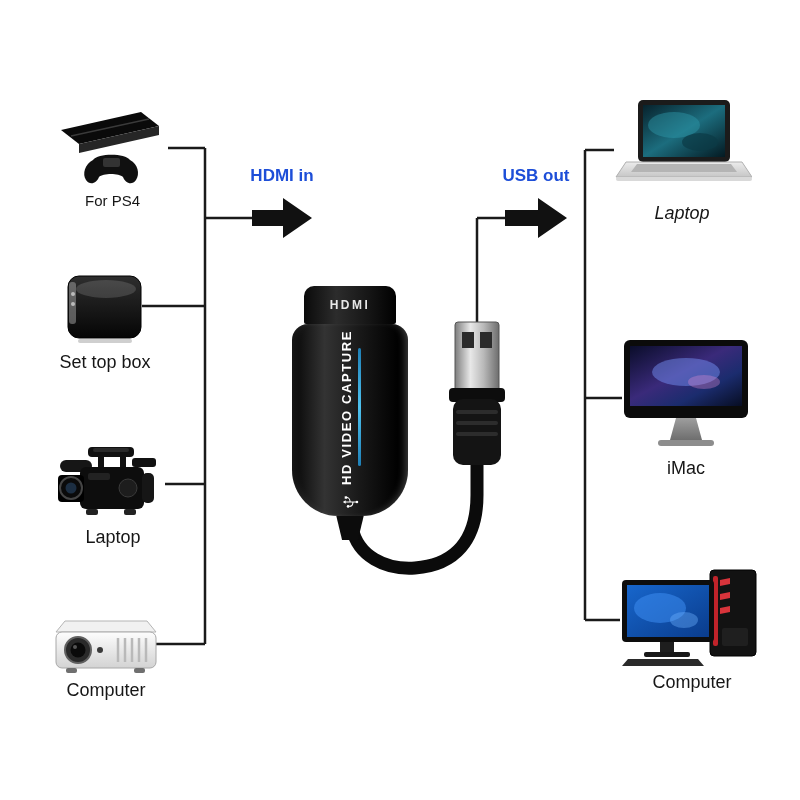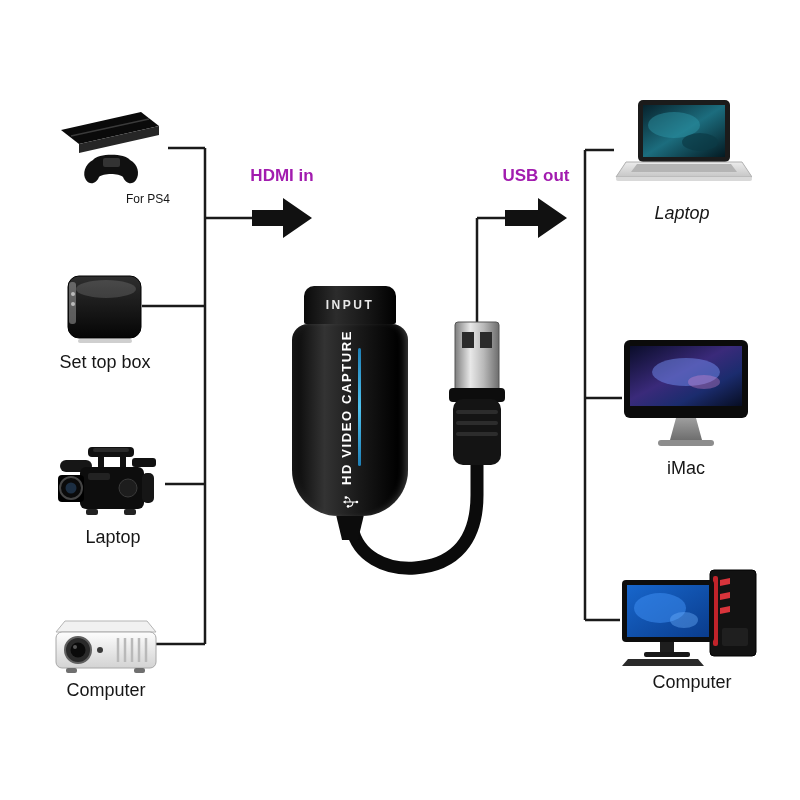--- a/index.html
+++ b/index.html
@@ -1,21 +1,21 @@
 <!DOCTYPE html>
 <html><head>
 <meta charset="utf-8">
 <style>
   html,body{margin:0;padding:0;background:#fff;}
   #stage{position:relative;width:800px;height:800px;background:#ffffff;overflow:hidden;
          font-family:"Liberation Sans",sans-serif;color:#111;}
   .abs{position:absolute;}
   .dev-label{position:absolute;text-align:center;font-size:18px;font-weight:500;color:#161616;}
-  .arrow-label{position:absolute;text-align:center;font-size:17px;font-weight:700;color:#a21caf;}
-  .small-label{font-size:12px;text-align:right;}
+  .arrow-label{position:absolute;text-align:center;font-size:17px;font-weight:700;color:#1d4ed8;}
+  .small-label{font-size:15px;}
   
   #dongle{position:absolute;left:292px;top:286px;width:116px;height:256px;}
   #dongle-cap{width:92px;height:38px;margin:0 auto;background:linear-gradient(90deg,#0a0a0a,#2c2c2c 35%,#161616 70%,#000);
               border-radius:10px 10px 2px 2px;text-align:center;line-height:38px;
               color:#e8e8e8;font-size:12px;font-weight:700;letter-spacing:2.5px;}
   #dongle-body{position:relative;width:116px;height:192px;
               background:linear-gradient(90deg,#050505,#333 28%,#191919 58%,#000 92%);
               border-radius:16px 16px 46px 46px;
               box-shadow:inset -7px 0 9px -5px rgba(255,255,255,.28), inset 7px 0 9px -5px rgba(255,255,255,.10);}
   #dongle-print{position:absolute;left:50%;top:50%;width:180px;
@@ -144,21 +144,21 @@
     </g>
     <rect x="14" y="60" width="11" height="5" rx="2" fill="#6f6f6f"></rect>
     <rect x="82" y="60" width="11" height="5" rx="2" fill="#6f6f6f"></rect>
   </svg>
   <div class="dev-label" style="left:52px;top:680px;width:108px;">Computer</div>
 
   <div class="arrow-label" style="left:232px;top:166px;width:100px;">HDMI in</div>
   <div class="arrow-label" style="left:486px;top:166px;width:100px;">USB out</div>
 
   <div id="dongle">
-    <div id="dongle-cap">INPUT</div>
+    <div id="dongle-cap">HDMI</div>
     <div id="dongle-body">
       <div id="dongle-print">
         <svg width="17" height="17" viewBox="0 0 20 20">
           <g stroke="#fff" stroke-width="1.4" fill="none">
             <path d="M10,18 L10,3"></path>
             <path d="M10,13 C6,13 4.5,10.5 4.5,8.5"></path>
             <path d="M10,9.5 C14,9.5 15.5,7 15.5,5.5"></path>
           </g>
           <polygon points="10,0.5 12.2,4 7.8,4" fill="#fff"></polygon>
           <circle cx="4.5" cy="7" r="1.7" fill="#fff"></circle>

